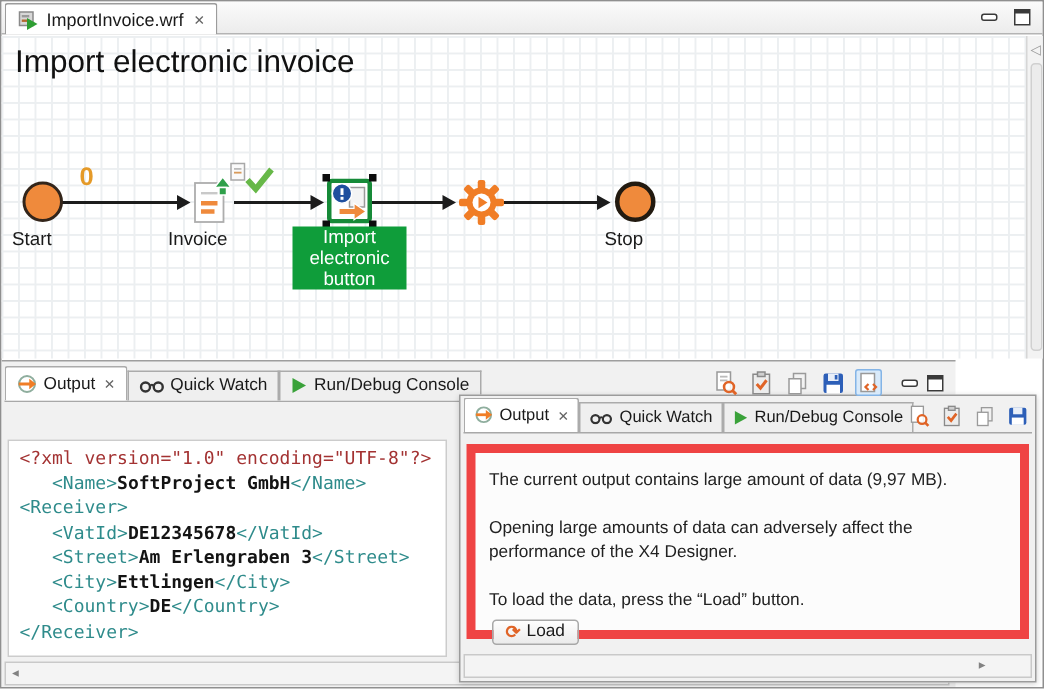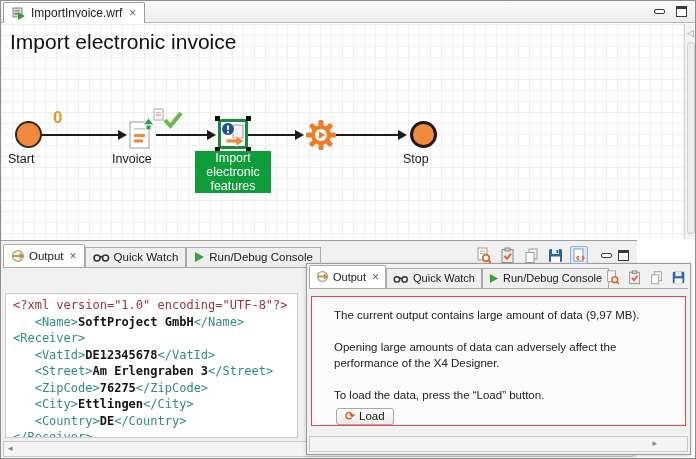--- a/index.html
+++ b/index.html
@@ -53,21 +53,21 @@
   .x-val { color:#141414; font-weight:bold; }
   .hscroll { position:absolute; height:16px; background:#f4f4f4; border:1px solid #c9c9c9; }
   .hscroll-outer { left:2px; right:4px; bottom:3px; }
   .scroll-arrow { position:absolute; top:1px; font-size:9px; color:#828282; }
 
   
   .popup { position:absolute; left:305px; top:22px; width:385px; height:192px; background:#f1f1f1; border:1px solid #9b9b9b; box-shadow:0 1px 4px rgba(0,0,0,.18); }
   .popup .tabbar { top:2px; }
   .popup .tab { font-size:11px; padding:0 6px 1px; }
   .popup-toolbar { position:absolute; right:3px; top:4px; display:flex; gap:4px; z-index:3; }
-  .msg-box { position:absolute; left:4px; top:32px; right:4px; height:130px; background:#fcfcfc; border:1px solid #ef4444; padding:10px 22px 0; font-size:11.5px; color:#222; }
+  .msg-box { position:absolute; left:4px; top:32px; right:4px; height:130px; background:#fcfcfc; border:6px solid #ef4444; padding:10px 9px 0; font-size:11.5px; color:#222; }
   .msg-line { min-height:16px; line-height:16px; }
   .load-btn { display:inline-flex; align-items:center; gap:4px; margin-top:5px; margin-left:2px; padding:1px 8px 2px; border:1px solid #a8a8a8; border-radius:3px; background:linear-gradient(#fefefe,#ebebeb); font-size:11.5px; color:#1a1a1a; }
   .reload-glyph { color:var(--load_orange); font-weight:bold; font-size:12px; line-height:1; }
   .popup-hscroll { left:2px; right:2px; bottom:2px; }
 </style>
 </head>
 <body>
 
 <div class="window">
 
@@ -132,21 +132,21 @@
         <rect x="9" y="12.2" width="2" height="2" fill="#fff"></rect>
         <polygon points="8,20 18,20 18,16.5 26,22 18,27.5 18,24 8,24" fill="#ef8a3c" stroke="#fff" stroke-width="0.8"></polygon>
       </svg>
       <span class="handle" style="left:-3px;top:-3px;"></span>
       <span class="handle" style="right:-3px;top:-3px;"></span>
       <span class="handle" style="left:-3px;bottom:-3px;"></span>
       <span class="handle" style="right:-3px;bottom:-3px;"></span>
     </div>
     <div class="import-label-box">Import
 electronic
-features</div>
+button</div>
 
     <svg class="gear-icon" width="32" height="32" viewBox="0 0 32 32">
       <g fill="#f07d26">
         <rect x="13.5" y="1" width="5" height="30" rx="1.5"></rect>
         <rect x="1" y="13.5" width="30" height="5" rx="1.5"></rect>
         <rect x="13.5" y="1" width="5" height="30" rx="1.5" transform="rotate(45 16 16)"></rect>
         <rect x="13.5" y="1" width="5" height="30" rx="1.5" transform="rotate(-45 16 16)"></rect>
         <circle cx="16" cy="16" r="10"></circle>
       </g>
       <circle cx="16" cy="16" r="6" fill="#fff"></circle>
@@ -230,21 +230,20 @@
       <span class="ico-min" style="margin-left:7px;"></span>
       <span class="ico-max"></span>
     </div>
 
     <div class="xml-box">
         <div class="xline"><span class="x-pi">&lt;?xml version="1.0" encoding="UTF-8"?&gt;</span></div>
         <div class="xline"><span class="x-tag">   &lt;Name&gt;</span><span class="x-val">SoftProject GmbH</span><span class="x-tag">&lt;/Name&gt;</span></div>
         <div class="xline"><span class="x-tag">&lt;Receiver&gt;</span></div>
         <div class="xline"><span class="x-tag">   &lt;VatId&gt;</span><span class="x-val">DE12345678</span><span class="x-tag">&lt;/VatId&gt;</span></div>
         <div class="xline"><span class="x-tag">   &lt;Street&gt;</span><span class="x-val">Am Erlengraben 3</span><span class="x-tag">&lt;/Street&gt;</span></div>
-        <div class="xline"><span class="x-tag">   &lt;ZipCode&gt;</span><span class="x-val">76275</span><span class="x-tag">&lt;/ZipCode&gt;</span></div>
         <div class="xline"><span class="x-tag">   &lt;City&gt;</span><span class="x-val">Ettlingen</span><span class="x-tag">&lt;/City&gt;</span></div>
         <div class="xline"><span class="x-tag">   &lt;Country&gt;</span><span class="x-val">DE</span><span class="x-tag">&lt;/Country&gt;</span></div>
         <div class="xline"><span class="x-tag">&lt;/Receiver&gt;</span></div>
       </div>
 
     <div class="hscroll hscroll-outer">
       <span class="scroll-arrow" style="left:4px;">◂</span>
     </div>
 
     <div class="popup">

